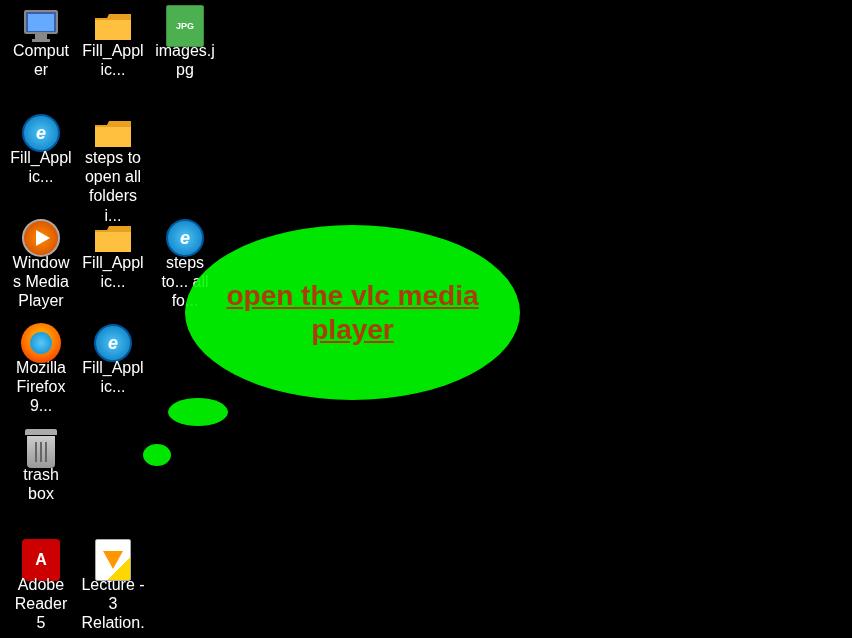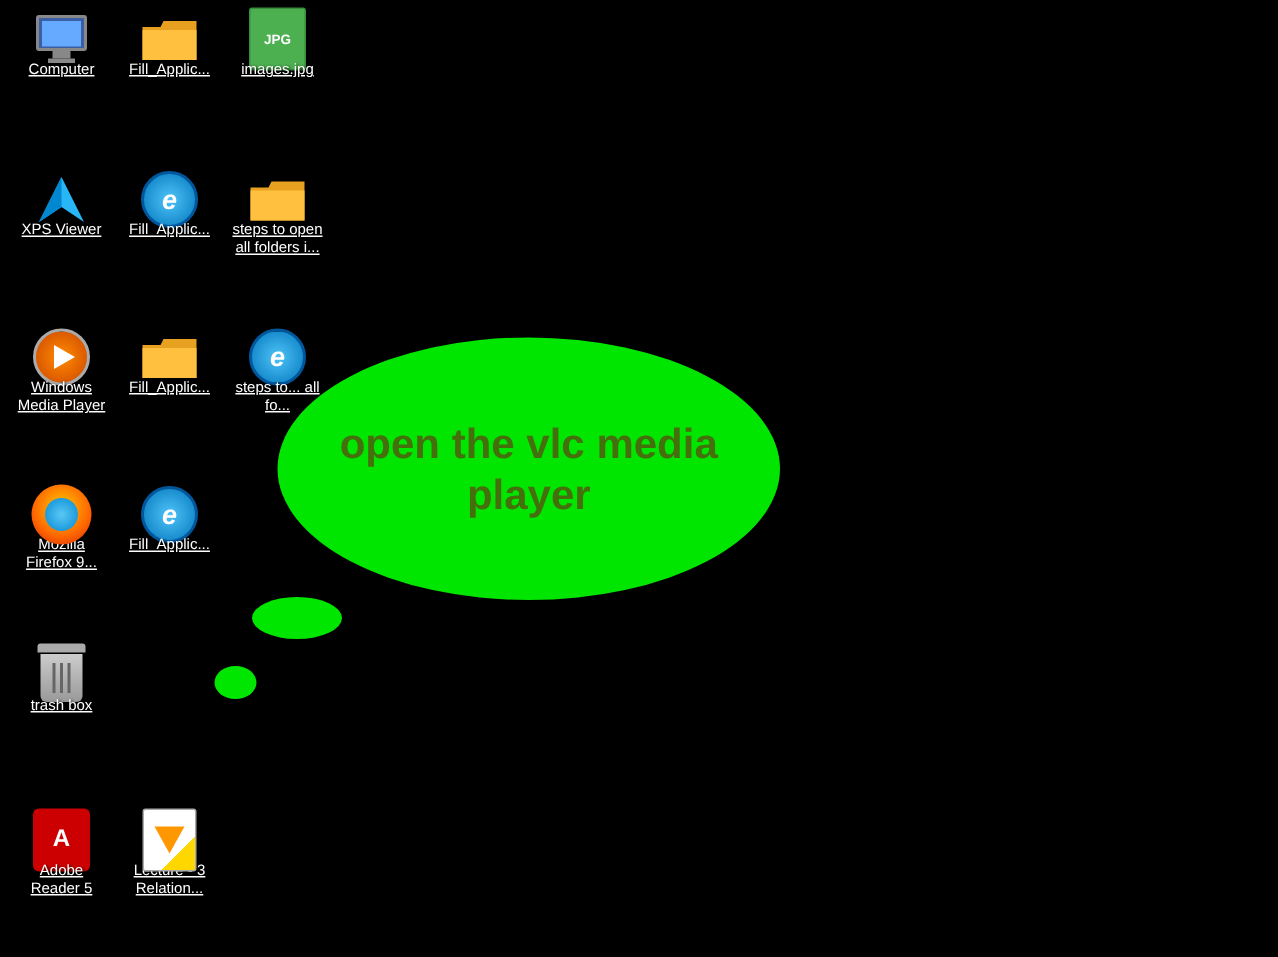--- a/index.html
+++ b/index.html
@@ -32,26 +32,25 @@
       width: 40px;
       height: 24px;
       display: flex;
       align-items: center;
       justify-content: center;
       margin-bottom: 3px;
     }
 
     .icon-label {
       color: #fff;
-      font-size: 10px;
+      font-size: 16px;
       text-align: center;
       text-shadow: 1px 1px 2px #000;
       line-height: 1.2;
       word-break: break-word;
-      text-decoration: underline;
     }
 
     
     .computer-icon-img {
       position: relative;
     }
     .monitor {
       width: 34px;
       height: 24px;
       background: #3a5fa5;
@@ -247,26 +246,27 @@
       position: absolute;
       background: #00ff00;
       border-radius: 50%;
       display: flex;
       align-items: center;
       justify-content: center;
       opacity: 0.9;
     }
 
     .annotation-text {
-      color: #4d7c0f;
+      color: #c2410c;
       font-size: 28px;
       font-weight: bold;
       text-align: center;
       line-height: 1.2;
       padding: 20px;
+      text-decoration: underline;
     }
 
     .annotation-small {
       position: absolute;
       background: #00ff00;
       border-radius: 50%;
       opacity: 0.9;
     }
 
     .annotation-tiny {
@@ -311,32 +311,20 @@
     </div>
     <div class="desktop-icon">
       <div class="icon-img">
         <div class="image-file-icon">JPG</div>
       </div>
       <span class="icon-label">images.jpg</span>
     </div>
   </div>
 
   <div style="position:absolute; top:115px; left:5px; display:flex; flex-direction:row;">
-    <div class="desktop-icon">
-      <div class="icon-img">
-        <div class="xps-icon">
-
-          <svg width="38" height="38" viewBox="0 0 38 38">
-            <polygon points="4,34 19,4 34,34 19,24" fill="#29b6f6"></polygon>
-            <polygon points="4,34 19,4 19,24" fill="#0288d1"></polygon>
-          </svg>
-        </div>
-      </div>
-      <span class="icon-label">XPS Viewer</span>
-    </div>
     <div class="desktop-icon">
       <div class="icon-img">
         <div class="ie-icon">e</div>
       </div>
       <span class="icon-label">Fill_Applic...</span>
     </div>
     <div class="desktop-icon">
       <div class="icon-img">
         <svg class="folder-icon-svg" viewBox="0 0 40 32" xmlns="http://www.w3.org/2000/svg">
           <path d="M2,8 L14,8 L16,4 L38,4 L38,30 L2,30 Z" fill="#e8a020"></path>

